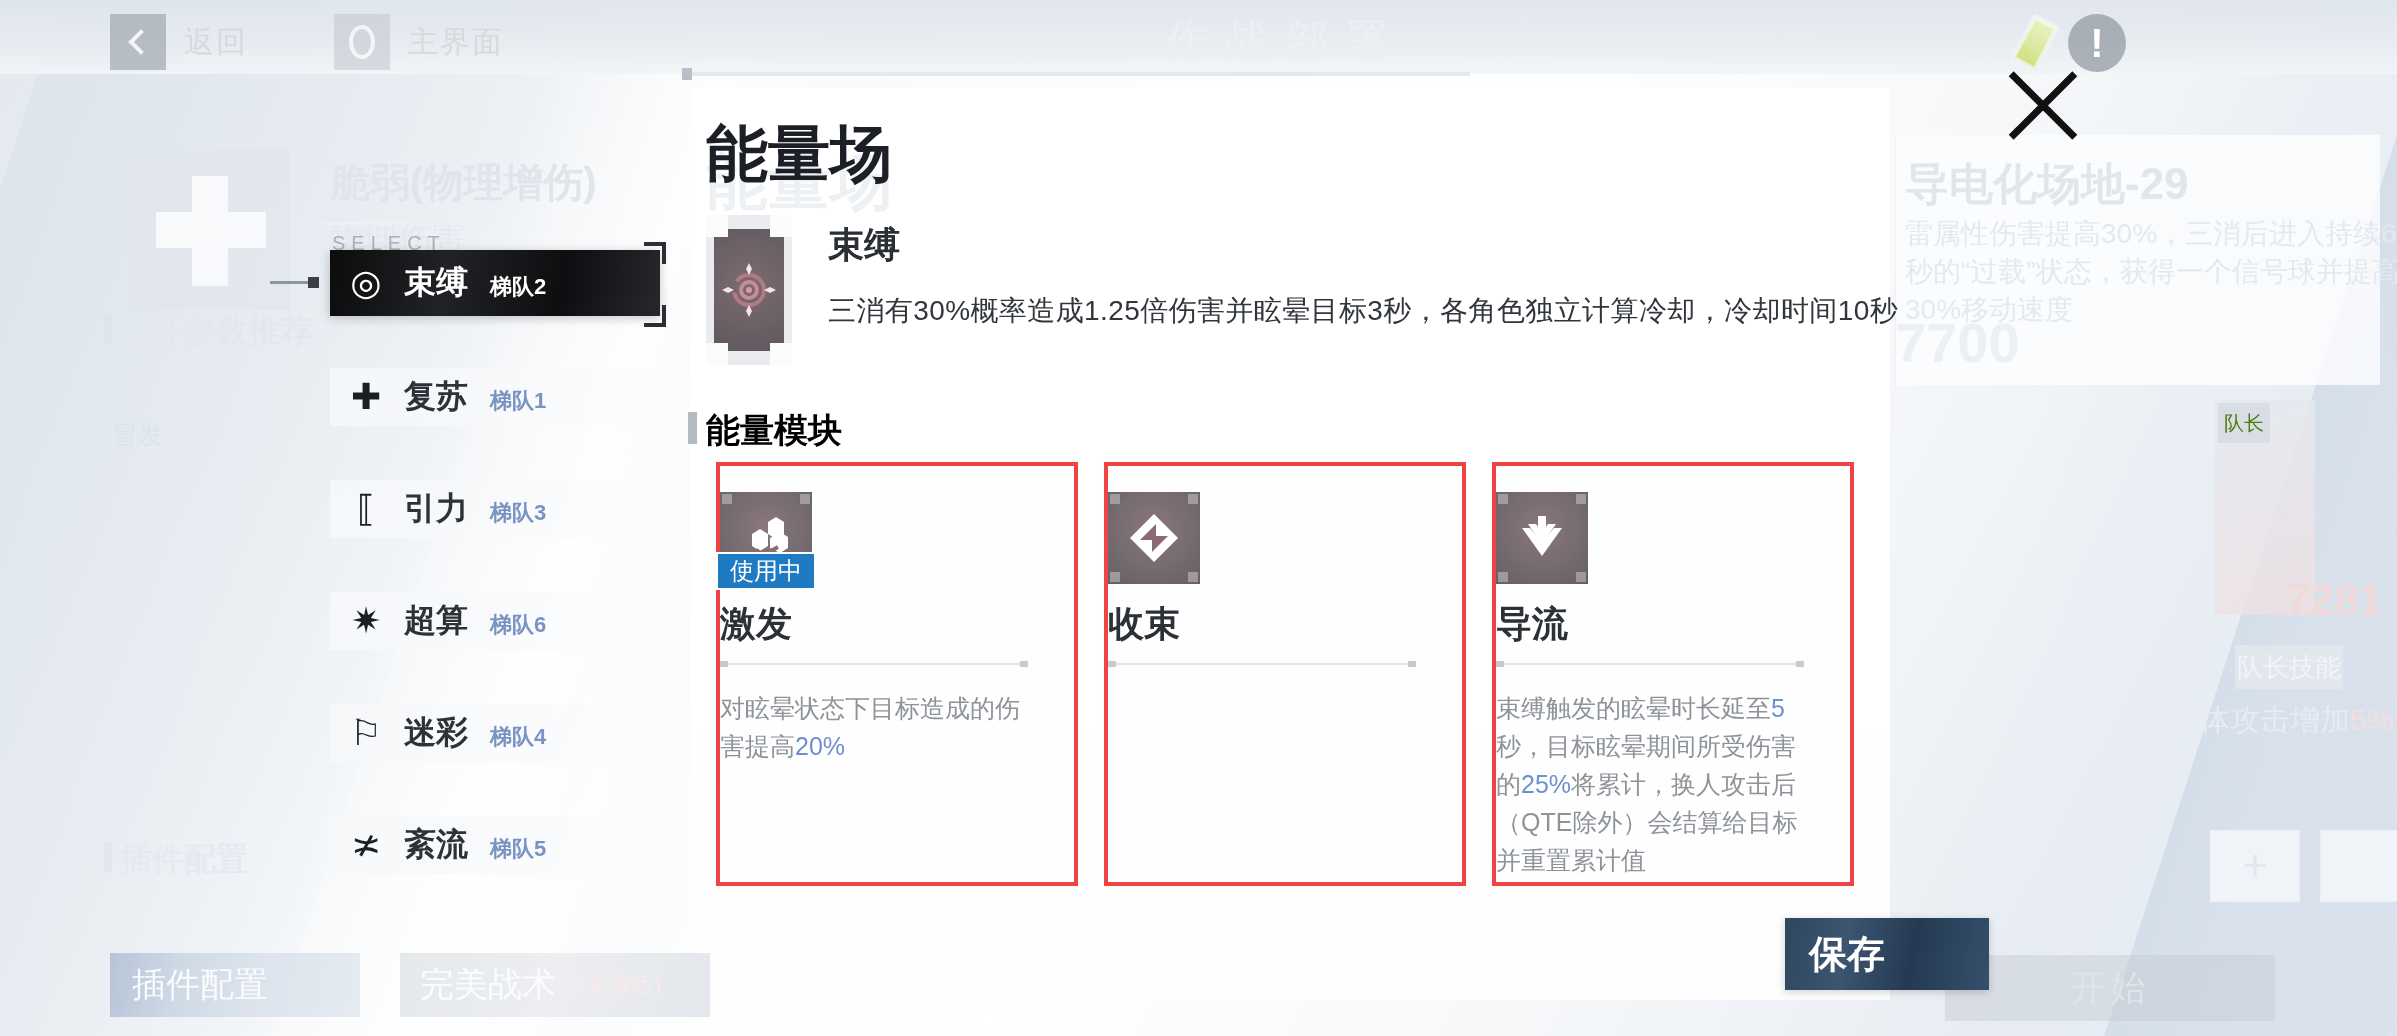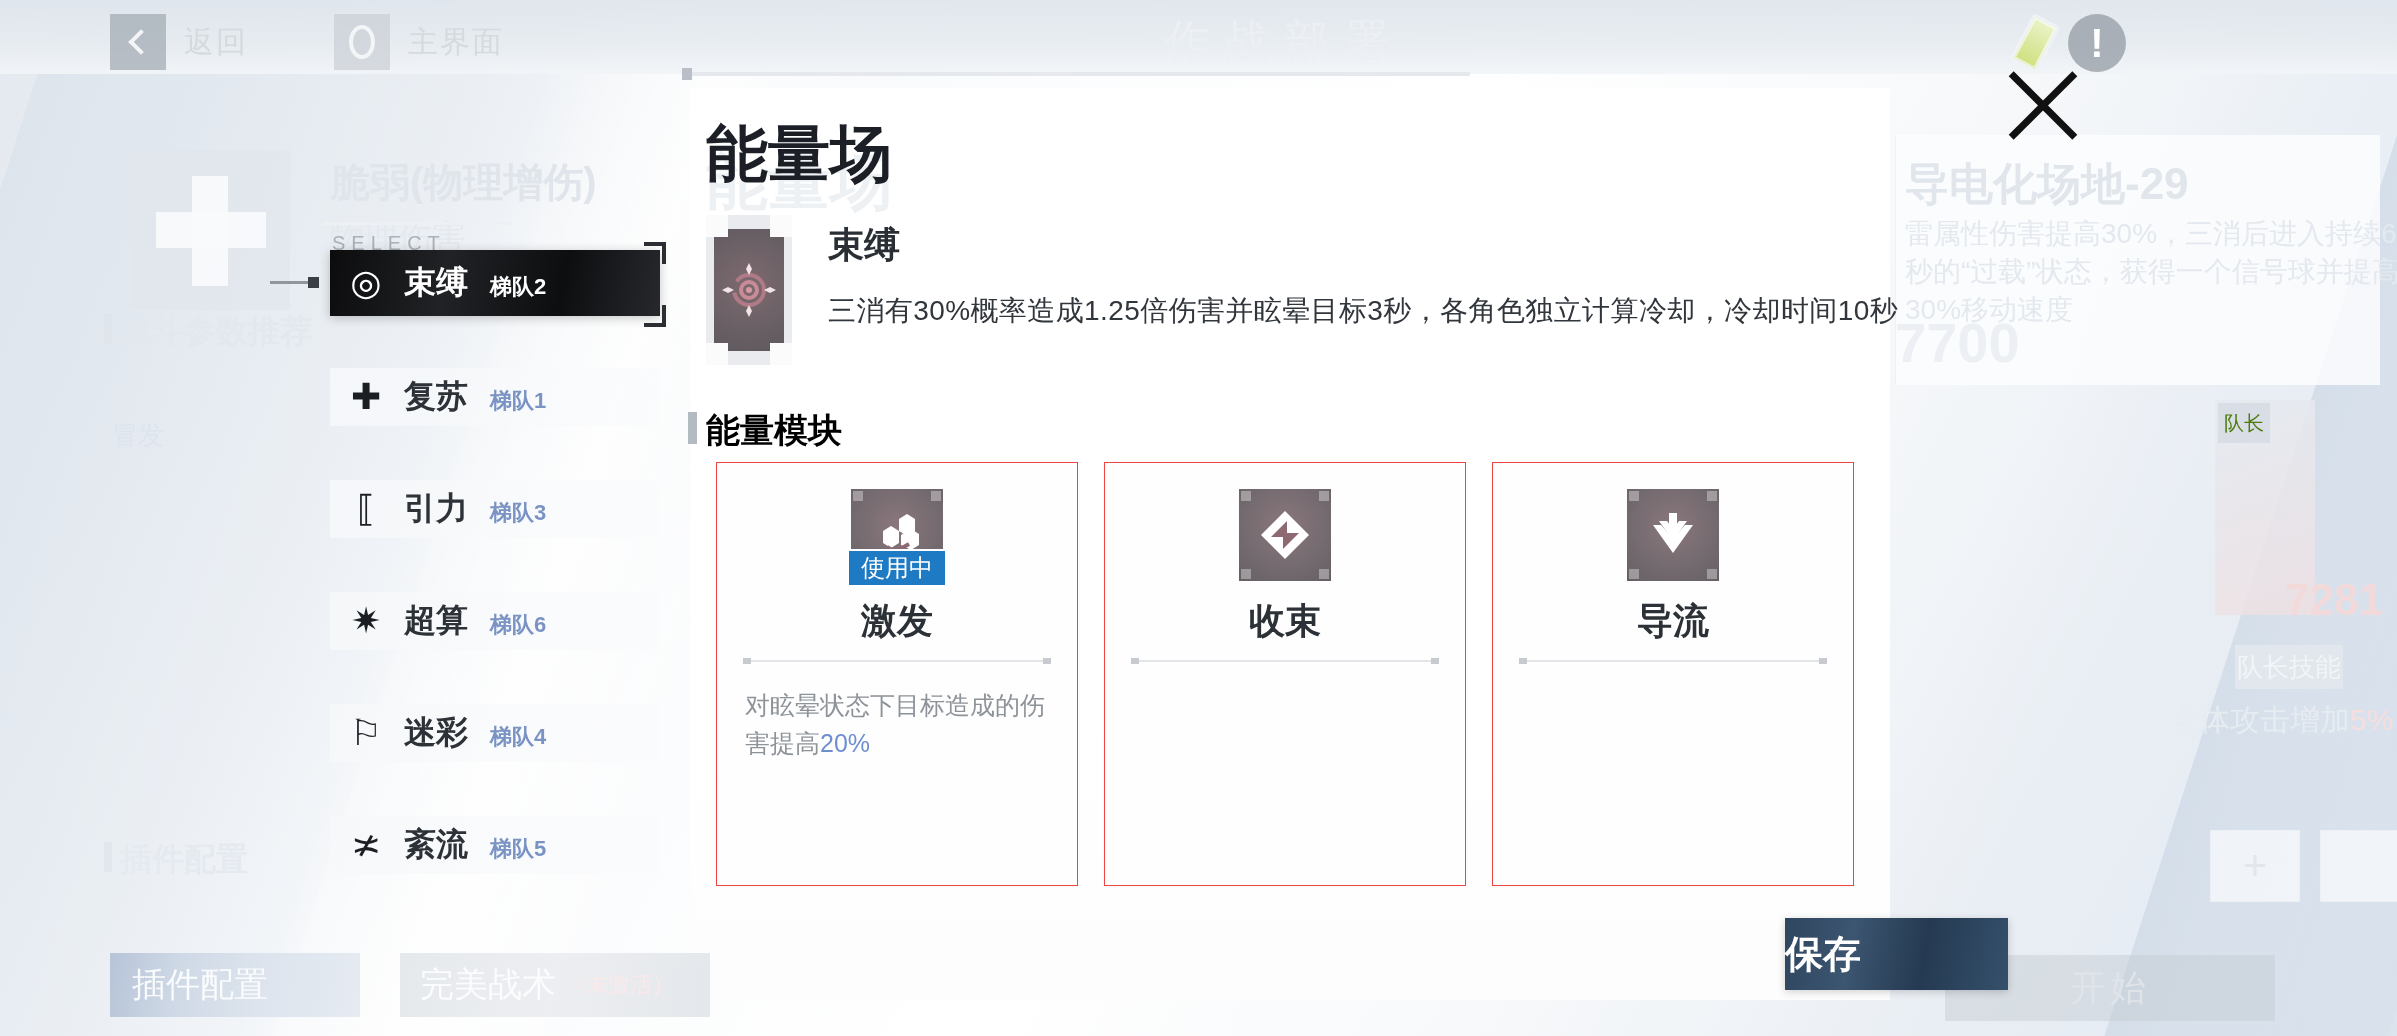--- a/index.html
+++ b/index.html
@@ -133,22 +133,22 @@
   .dicon .c1{top:0;left:0;} .dicon .c2{top:0;right:0;}
   .dicon .c3{bottom:0;left:0;} .dicon .c4{bottom:0;right:0;}
   .dtext{padding-top:6px;}
   .dname{font-size:36px;font-weight:bold;color:#2a2f35;margin-bottom:22px;}
   .ddesc{font-size:28px;color:#31363c;letter-spacing:.4px;}
 
   .secthead{position:absolute;top:408px;left:706px;font-size:34px;font-weight:bold;color:#000000;z-index:11;}
   .secthead:before{content:"";position:absolute;left:-18px;top:4px;width:9px;height:32px;background:#b4bac1;}
 
   .cards{position:absolute;top:462px;left:716px;display:flex;gap:26px;z-index:11;}
-  .card{width:362px;height:424px;background:#fefefe;border:1px solid #ef4444;
-    display:flex;flex-direction:column;align-items:center;padding-top:26px;
+  .card{width:362px;height:424px;background:#fefefe;border:4px solid #ef4444;
+    display:flex;flex-direction:column;align-items:flex-start;padding-top:26px;
     box-shadow:0 1px 3px rgba(0,0,0,.03);}
   .cicon{width:92px;height:92px;position:relative;
     background:radial-gradient(circle at 50% 40%,#8a777c 0%,#736a6f 60%,#655f64 100%);
     display:flex;align-items:center;justify-content:center;}
   .cicon .cc{position:absolute;width:10px;height:10px;background:rgba(255,255,255,.35);}
   .cicon .cc1{top:2px;left:2px;} .cicon .cc2{top:2px;right:2px;}
   .cicon .cc3{bottom:2px;left:2px;} .cicon .cc4{bottom:2px;right:2px;}
   .badge{position:absolute;left:-2px;right:-2px;bottom:-4px;height:34px;background:#1f7ac4;
     color:#fff;font-size:24px;display:flex;align-items:center;justify-content:center;
     box-shadow:0 0 0 2px #fff;}
@@ -161,23 +161,23 @@
 
   
   .btn-team{position:absolute;top:953px;left:110px;width:250px;height:64px;z-index:12;
     background:linear-gradient(100deg,#b7c4d8 0%,#cfd9e6 28%,#dde4ed 60%,#e6ebf2 100%);
     color:#fafbfc;font-size:34px;display:flex;align-items:center;padding-left:22px;}
   .btn-tactic{position:absolute;top:953px;left:400px;width:310px;height:64px;z-index:12;
     background:linear-gradient(100deg,#e6e9ec 0%,#eceef1 50%,#e4e7eb 100%);
     display:flex;align-items:center;padding-left:20px;gap:8px;}
   .btn-tactic .t1{color:#fbfcfd;font-size:34px;}
   .btn-tactic .t2{color:#fbe9ea;font-size:22px;}
-  .btn-save{position:absolute;top:918px;left:1785px;width:223px;height:72px;z-index:14;
+  .btn-save{position:absolute;top:918px;left:1785px;width:204px;height:72px;z-index:14;
     background:linear-gradient(100deg,#2f4660 0%,#3c5570 30%,#253a52 62%,#35506c 100%);
-    color:#fff;font-size:38px;font-weight:bold;display:flex;align-items:center;
+    color:#fff;font-size:38px;font-weight:bold;display:flex;align-items:center;padding-left:24px;
     box-shadow:0 2px 8px rgba(0,0,0,.18);}
 </style>
 </head>
 <body>
 
 <div class="sheen">
   <i class="s2"></i>
     <i class="s1"></i>
     <i class="s3"></i>
     <i class="s4"></i>
@@ -360,20 +360,21 @@
         <polygon points="28,34 14,14 22,14 28,22 34,14 42,14" fill="#fff"></polygon>
         <rect x="24" y="6" width="8" height="18" fill="#fff"></rect>
       </svg>
       <i class="cc cc1"></i>
         <i class="cc cc2"></i>
         <i class="cc cc3"></i>
         <i class="cc cc4"></i>
     </div>
     <div class="cname">导流</div>
     <div class="crule"></div>
+    <div class="cdesc"><span>束缚触发的眩晕时长延至</span><b>5</b><span>秒，目标眩晕期间所受伤害的</span><b>25%</b><span>将累计，换人攻击后（QTE除外）会结算给目标并重置累计值</span></div>
   </div>
 </div>
 
 <div class="btn-team">插件配置</div>
 <div class="btn-tactic">
   <span class="t1">完美战术</span>
   <span class="t2">（未激活）</span>
 </div>
 <div class="btn-save">保存</div>
 

